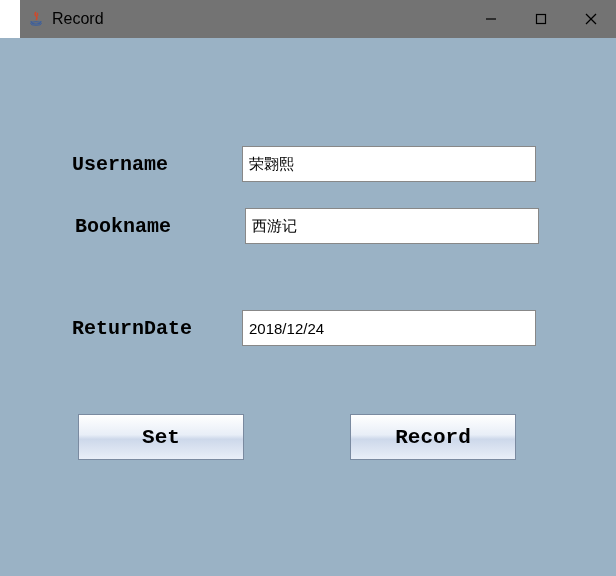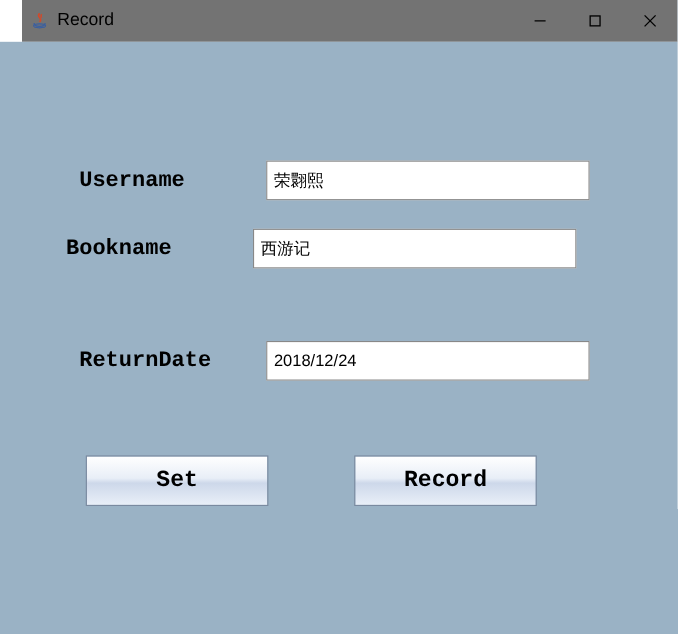--- a/index.html
+++ b/index.html
@@ -62,28 +62,28 @@
     .input {
       width: 294px;
       height: 36px;
       border: 1px solid #888;
       background: #fff;
       font-size: 15px;
       padding: 4px 6px;
       font-family: "SimSun", sans-serif;
     }
     .row-username { left: 72px; top: 108px; }
-    .row-bookname { left: 60px; top: 170px; justify-content: center; }
+    .row-bookname { left: 75px; top: 170px; justify-content: center; }
     .row-returndate { left: 72px; top: 272px; }
     .buttons {
       position: absolute;
       left: 78px;
       top: 376px;
       display: flex;
-      gap: 78px;
+      gap: 106px;
     }
     .btn {
       width: 166px;
       height: 46px;
       font-family: "Courier New", monospace;
       font-weight: bold;
       font-size: 21px;
       color: #000;
       background: linear-gradient(to bottom, #ffffff 0%, #e8eef7 45%, #cdd8ea 55%, #e9eff8 100%);
       border: 1px solid #7a8aa0;

